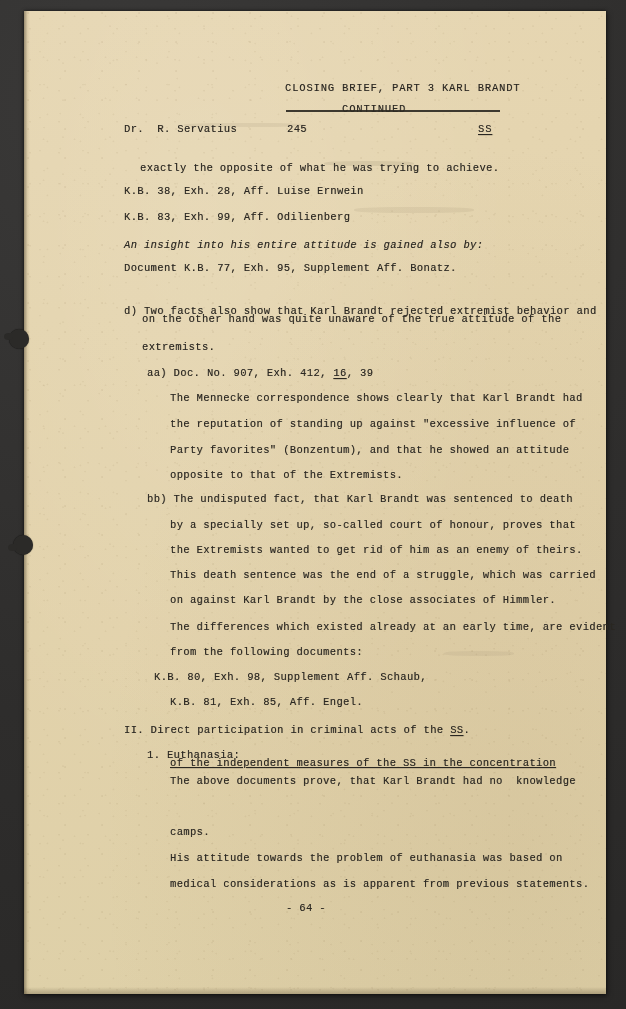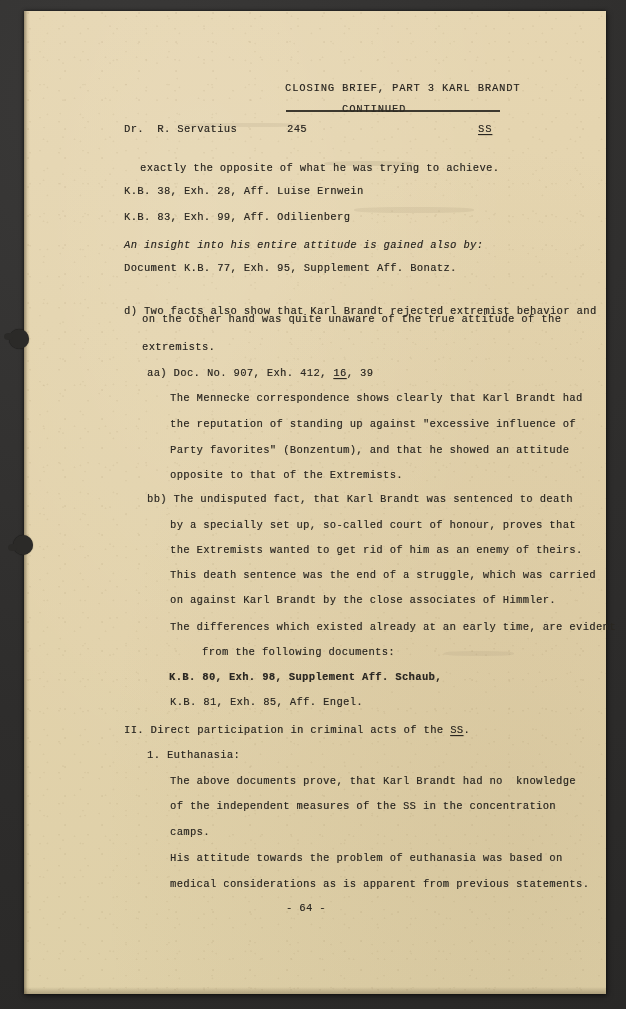--- a/index.html
+++ b/index.html
@@ -181,26 +181,26 @@
       <div class="ln" style="left: 170px; top: 393px;">The Mennecke correspondence shows clearly that Karl Brandt had</div>
       <div class="ln" style="left: 170px; top: 419px;">the reputation of standing up against "excessive influence of</div>
       <div class="ln" style="left: 170px; top: 445px;">Party favorites" (Bonzentum), and that he showed an attitude</div>
       <div class="ln" style="left: 170px; top: 470px;">opposite to that of the Extremists.</div>
       <div class="ln" style="left: 147px; top: 494px;">bb) The undisputed fact, that Karl Brandt was sentenced to death</div>
       <div class="ln" style="left: 170px; top: 520px;">by a specially set up, so-called court of honour, proves that</div>
       <div class="ln" style="left: 170px; top: 545px;">the Extremists wanted to get rid of him as an enemy of theirs.</div>
       <div class="ln" style="left: 170px; top: 570px;">This death sentence was the end of a struggle, which was carried</div>
       <div class="ln" style="left: 170px; top: 595px;">on against Karl Brandt by the close associates of Himmler.</div>
       <div class="ln" style="left: 170px; top: 622px;">The differences which existed already at an early time, are evident</div>
-      <div class="ln" style="left: 170px; top: 647px; margin-left: 32px;">from the following documents:</div>
-      <div class="ln" style="left: 169px; top: 672px; font-weight: bold;">K.B. 80, Exh. 98, Supplement Aff. Schaub,</div>
+      <div class="ln" style="left: 170px; top: 647px;">from the following documents:</div>
+      <div class="ln" style="left: 154px; top: 672px;">K.B. 80, Exh. 98, Supplement Aff. Schaub,</div>
       <div class="ln" style="left: 170px; top: 697px;">K.B. 81, Exh. 85, Aff. Engel.</div>
       <div class="ln" style="left: 124px; top: 725px;">II. Direct participation in criminal acts of the <span class="u">SS</span>.</div>
       <div class="ln" style="left: 147px; top: 750px;">1. Euthanasia:</div>
       <div class="ln" style="left: 170px; top: 776px;">The above documents prove, that Karl Brandt had no  knowledge</div>
-      <div class="ln" style="left: 170px; top: 801px;">of the independent measures of the SS in the concentration</div>
+      <div class="ln" style="left: 170px; top: 758px; text-decoration: underline;">of the independent measures of the SS in the concentration</div>
       <div class="ln" style="left: 170px; top: 827px;">camps.</div>
       <div class="ln" style="left: 170px; top: 853px;">His attitude towards the problem of euthanasia was based on</div>
       <div class="ln" style="left: 170px; top: 879px;">medical considerations as is apparent from previous statements.</div>
     </div>
 
   <div class="ln" id="footer-page" style="left: 286px; top: 903px;">- 64 -</div>
 </div>
 
 </body></html>

